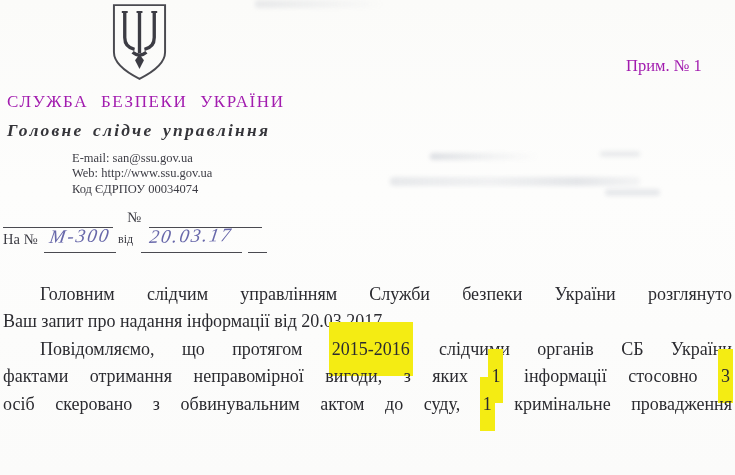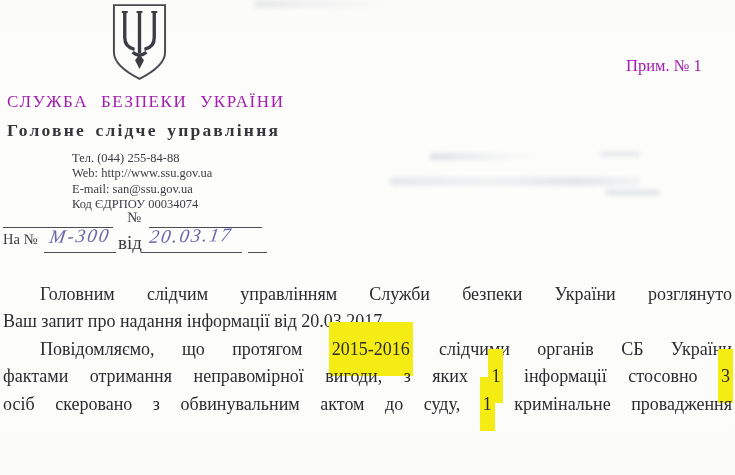--- a/index.html
+++ b/index.html
@@ -5,29 +5,29 @@
   html,body{margin:0;padding:0;}
   body{
     width:735px;height:475px;position:relative;overflow:hidden;
     background:linear-gradient(180deg,#fbfbf9 0%, #fdfdfc 40%, #fbfbfa 100%);
     font-family:"Liberation Serif", serif;
     color:var(--ink,#2d2d2d);
   }
   .abs{position:absolute;}
   
   .org-name{left:7px;top:92px;font-size:17px;letter-spacing:1.6px;word-spacing:7px;color:#a21caf;}
-  .division{left:7px;top:120px;font-size:17.5px;font-weight:bold;letter-spacing:2.2px;word-spacing:3px;color:#35353a;}
+  .division{left:7px;top:120px;font-size:17.5px;font-weight:bold;letter-spacing:2.2px;word-spacing:3px;color:#35353a;font-style:italic;}
   .copy-note{left:626px;top:56px;font-size:16.5px;color:#a21caf;}
   
   .contact{left:72px;top:151px;font-size:12.5px;line-height:15.3px;color:#3c3c44;}
   
   .rule{border-bottom:1px solid #4a4a50;height:0;}
   .num-label{left:127px;top:209px;font-size:14.5px;color:#3c3c44;}
   .reply-label{left:3px;top:231px;font-size:14.5px;color:#3c3c44;}
-  .date-label{left:118px;top:232px;font-size:19px;color:#3c3c44;text-align:right;}
+  .date-label{left:118px;top:232px;font-size:12px;color:#3c3c44;text-align:right;}
   .handwriting{
     font-style:italic;color:var(--hw,#6767a8);
     font-size:19px;letter-spacing:2px;
     transform:skewX(-10deg) rotate(-1.5deg);transform-origin:left bottom;
     white-space:nowrap;
   }
   
   .smudge{filter:blur(2px);opacity:.55;border-radius:3px;}
   
   .para{left:3px;width:729px;font-size:18px;line-height:27.4px;color:#2b2b30;}
@@ -55,23 +55,22 @@
   <path d="M30,52 L25.5,58 L30,67 L34.5,58 Z" fill="#3c3c44"></path>
 </svg>
 
 <div class="abs org-name">СЛУЖБА  БЕЗПЕКИ  УКРАЇНИ</div>
 <div class="abs division">Головне слідче управління</div>
 <div class="abs copy-note">Прим. № 1</div>
 
 <div class="abs smudge" style="left:255px;top:0;width:130px;height:8px;background:linear-gradient(90deg,rgba(150,155,170,.35),rgba(150,155,170,.1) 70%,transparent);"></div>
 
 <div class="abs contact">
-  <div>Тел.  (044) 255-84-88</div>
+  <div>E-mail:  san@ssu.gov.ua</div>
   <div>Web:  http://www.ssu.gov.ua</div>
-  <div>E-mail:  san@ssu.gov.ua</div>
   <div>Код ЄДРПОУ  00034074</div>
 </div>
 
 <div class="abs rule" style="left:3px;top:212px;width:110px;height:15px;"></div>
 <div class="abs num-label">№</div>
 <div class="abs rule" style="left:149px;top:212px;width:113px;height:15px;"></div>
 
 <div class="abs reply-label">На  №</div>
 <div class="abs rule" style="left:44px;top:236px;width:72px;height:16px;"></div>
 <div class="abs handwriting" style="left:48px;top:226px;">М-300</div>

